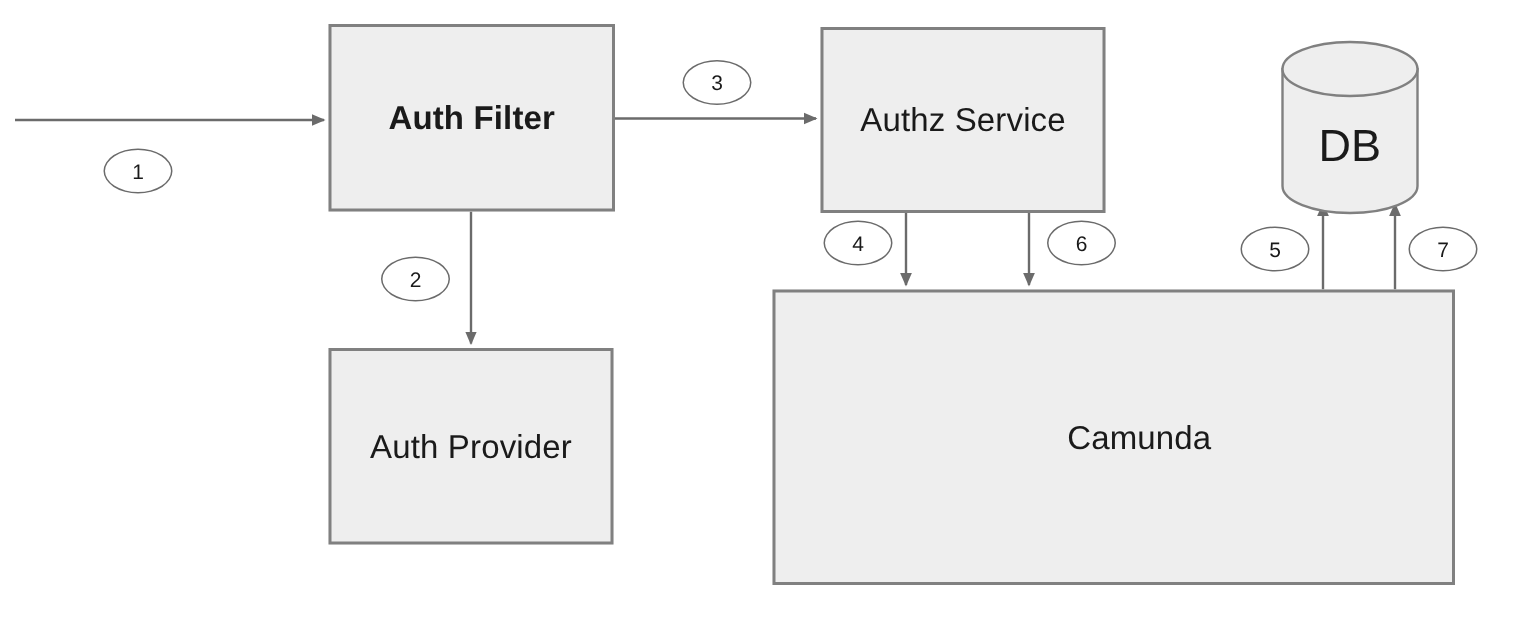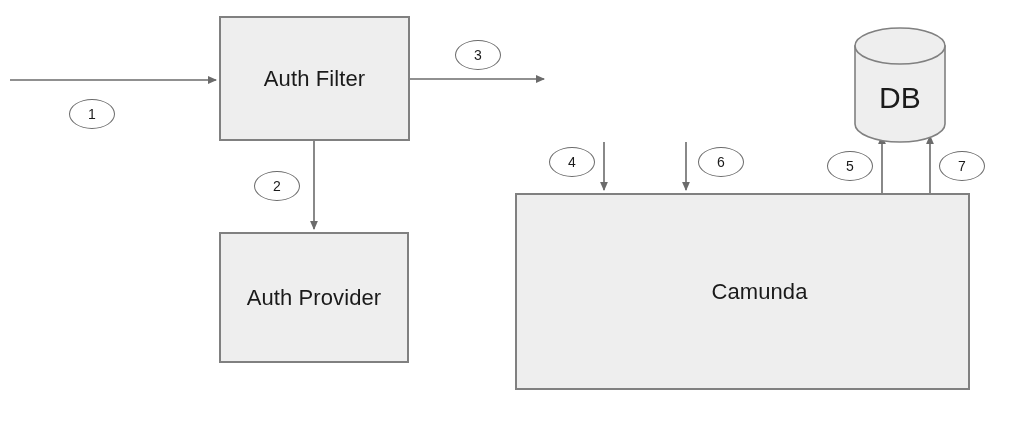--- a/index.html
+++ b/index.html
@@ -94,28 +94,31 @@
 
     <line x1="930" y1="193" x2="930" y2="136" stroke="#6b6b6b" stroke-width="1.6" marker-end="url(#arrowEnd)"></line>
 
     <g>
       <path d="M855,46 L855,124 A45,18 0 0 0 945,124 L945,46 Z" fill="#eeeeee" stroke="#808080" stroke-width="1.6"></path>
       <ellipse cx="900" cy="46" rx="45" ry="18" fill="#eeeeee" stroke="#808080" stroke-width="1.6"></ellipse>
     </g>
   </svg>
 
 
-  <div class="node-box" style="left:219px; top:16px; width:191px; height:125px;">
+  <div class="node-box" style="left:219px; top:16px; width:191px; height:125px;font-weight:bold;">
     <span class="node-label">Auth Filter</span>
   </div>
 
   <div class="node-box" style="left:219px; top:232px; width:190px; height:131px;">
     <span class="node-label">Auth Provider</span>
   </div>
 
+  <div class="node-box" style="left:547px; top:18px; width:190px; height:124px;">
+    <span class="node-label">Authz Service</span>
+  </div>
 
   <div class="node-box" style="left:515px; top:193px; width:455px; height:197px;padding-left:34px;">
     <span class="node-label">Camunda</span>
   </div>
 
   <div class="db-label" style="left:879px; top:83px;">DB</div>
 
   <div class="badge" style="left:69px; top:99px;">1</div>
   <div class="badge" style="left:254px; top:171px;">2</div>
   <div class="badge" style="left:455px; top:40px;">3</div>

